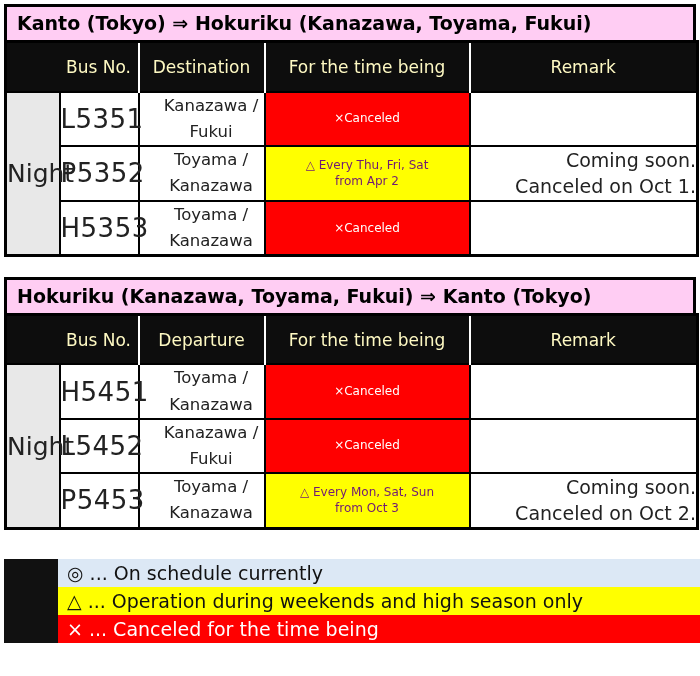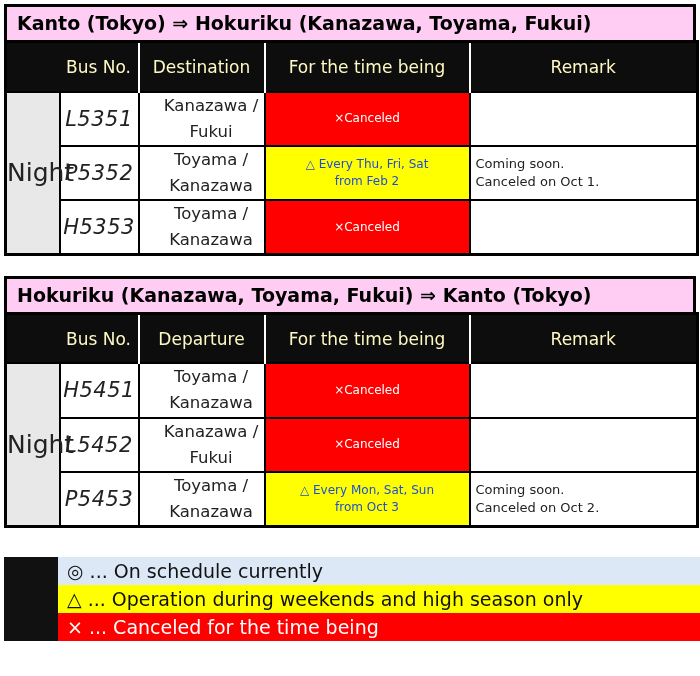--- a/index.html
+++ b/index.html
@@ -48,28 +48,28 @@
     border: none;
   }
   thead th.h-place, thead th.h-status, thead th.h-remark { border-left: 2px solid #fff; }
 
   td { height: 50px; font-size: 17px; }
   td.night {
     background: var(--night-gray, #e8e8e8);
     font-size: 25px;
     color: #222;
   }
-  td.bus { font-size: 21px; color: #222; letter-spacing: 0.5px; font-style: italic; }
+  td.bus { font-size: 26px; color: #222; letter-spacing: 0.5px; }
   td.place { font-size: 16.5px; line-height: 1.58; color: #222; padding-left: 19px; }
   td.status { font-weight: normal; font-size: 12px; line-height: 1.38; }
   td.status.canceled { background: var(--canceled-red, #ff0000); color: #fff; }
-  td.status.weekend  { background: var(--weekend-yellow, #ffff00); color: #1d4ed8; }
+  td.status.weekend  { background: var(--weekend-yellow, #ffff00); color: #701a75; }
   td.remark {
-    text-align: left;
-    font-size: 13px;
+    text-align: right;
+    font-size: 19px;
     line-height: 1.4;
     padding-left: 5px;
     color: #222;
   }
   .line:empty { display: none; }
 
   
   .legend { display: flex; margin-top: 29px; width: 696px; }
   .legend-swatch { width: 54px; background: #111; flex: 0 0 54px; }
   .legend-rows { flex: 1; }
@@ -127,21 +127,21 @@
           </td>
         </tr>
         <tr>
           <td class="bus">P5352</td>
           <td class="place">
             <div class="line">Toyama /</div>
             <div class="line">Kanazawa</div>
           </td>
           <td class="status weekend">
             <div class="line">△ Every Thu, Fri, Sat</div>
-            <div class="line">from Feb 2</div>
+            <div class="line">from Apr 2</div>
           </td>
           <td class="remark">
             <div class="line">Coming soon.</div>
             <div class="line">Canceled on Oct 1.</div>
           </td>
         </tr>
         <tr>
           <td class="bus">H5353</td>
           <td class="place">
             <div class="line">Toyama /</div>

